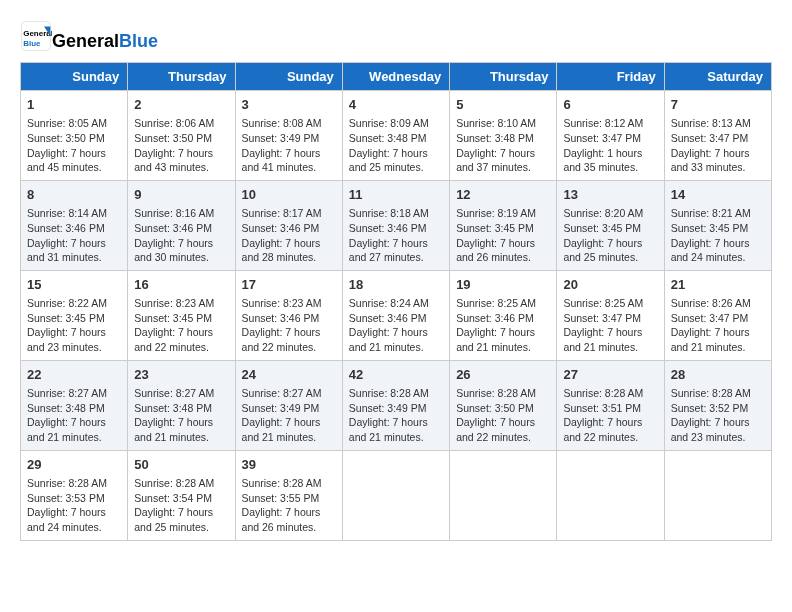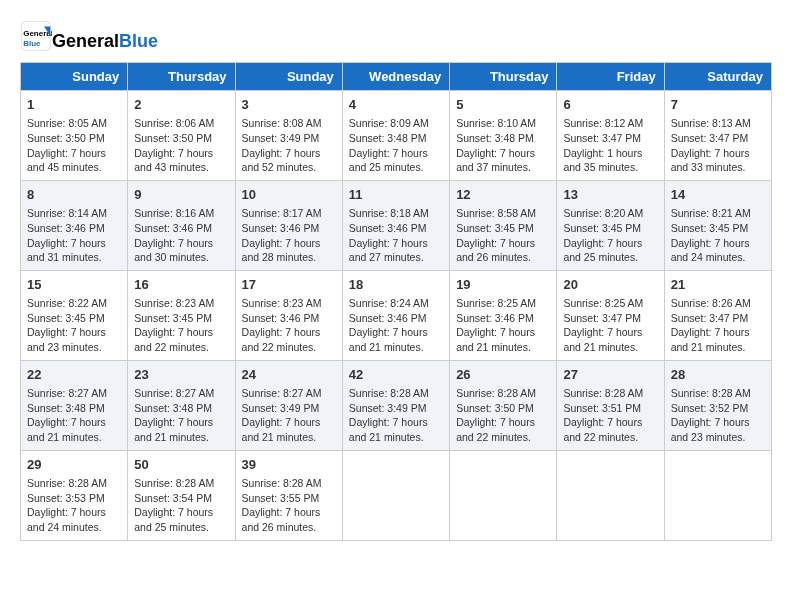--- a/index.html
+++ b/index.html
@@ -115,32 +115,32 @@
         <th>Wednesday</th>
         <th>Thursday</th>
         <th>Friday</th>
         <th>Saturday</th>
       </tr>
   </thead>
   <tbody id="calendar-body">
   <tr>
         <td><span class="day-num">1</span><span>Sunrise: 8:05 AM</span><br><span>Sunset: 3:50 PM</span><br><span>Daylight: 7 hours and 45 minutes.</span></td>
         <td><span class="day-num">2</span><span>Sunrise: 8:06 AM</span><br><span>Sunset: 3:50 PM</span><br><span>Daylight: 7 hours and 43 minutes.</span></td>
-        <td><span class="day-num">3</span><span>Sunrise: 8:08 AM</span><br><span>Sunset: 3:49 PM</span><br><span>Daylight: 7 hours and 52 minutes.</span></td>
+        <td><span class="day-num">3</span><span>Sunrise: 8:08 AM</span><br><span>Sunset: 3:49 PM</span><br><span>Daylight: 7 hours and 41 minutes.</span></td>
         <td><span class="day-num">4</span><span>Sunrise: 8:09 AM</span><br><span>Sunset: 3:48 PM</span><br><span>Daylight: 7 hours and 25 minutes.</span></td>
         <td><span class="day-num">5</span><span>Sunrise: 8:10 AM</span><br><span>Sunset: 3:48 PM</span><br><span>Daylight: 7 hours and 37 minutes.</span></td>
         <td><span class="day-num">6</span><span>Sunrise: 8:12 AM</span><br><span>Sunset: 3:47 PM</span><br><span>Daylight: 1 hours and 35 minutes.</span></td>
         <td><span class="day-num">7</span><span>Sunrise: 8:13 AM</span><br><span>Sunset: 3:47 PM</span><br><span>Daylight: 7 hours and 33 minutes.</span></td>
       </tr>
       <tr>
         <td><span class="day-num">8</span><span>Sunrise: 8:14 AM</span><br><span>Sunset: 3:46 PM</span><br><span>Daylight: 7 hours and 31 minutes.</span></td>
         <td><span class="day-num">9</span><span>Sunrise: 8:16 AM</span><br><span>Sunset: 3:46 PM</span><br><span>Daylight: 7 hours and 30 minutes.</span></td>
         <td><span class="day-num">10</span><span>Sunrise: 8:17 AM</span><br><span>Sunset: 3:46 PM</span><br><span>Daylight: 7 hours and 28 minutes.</span></td>
         <td><span class="day-num">11</span><span>Sunrise: 8:18 AM</span><br><span>Sunset: 3:46 PM</span><br><span>Daylight: 7 hours and 27 minutes.</span></td>
-        <td><span class="day-num">12</span><span>Sunrise: 8:58 AM</span><br><span>Sunset: 3:45 PM</span><br><span>Daylight: 7 hours and 26 minutes.</span></td>
+        <td><span class="day-num">12</span><span>Sunrise: 8:19 AM</span><br><span>Sunset: 3:45 PM</span><br><span>Daylight: 7 hours and 26 minutes.</span></td>
         <td><span class="day-num">13</span><span>Sunrise: 8:20 AM</span><br><span>Sunset: 3:45 PM</span><br><span>Daylight: 7 hours and 25 minutes.</span></td>
         <td><span class="day-num">14</span><span>Sunrise: 8:21 AM</span><br><span>Sunset: 3:45 PM</span><br><span>Daylight: 7 hours and 24 minutes.</span></td>
       </tr>
       <tr>
         <td><span class="day-num">15</span><span>Sunrise: 8:22 AM</span><br><span>Sunset: 3:45 PM</span><br><span>Daylight: 7 hours and 23 minutes.</span></td>
         <td><span class="day-num">16</span><span>Sunrise: 8:23 AM</span><br><span>Sunset: 3:45 PM</span><br><span>Daylight: 7 hours and 22 minutes.</span></td>
         <td><span class="day-num">17</span><span>Sunrise: 8:23 AM</span><br><span>Sunset: 3:46 PM</span><br><span>Daylight: 7 hours and 22 minutes.</span></td>
         <td><span class="day-num">18</span><span>Sunrise: 8:24 AM</span><br><span>Sunset: 3:46 PM</span><br><span>Daylight: 7 hours and 21 minutes.</span></td>
         <td><span class="day-num">19</span><span>Sunrise: 8:25 AM</span><br><span>Sunset: 3:46 PM</span><br><span>Daylight: 7 hours and 21 minutes.</span></td>
         <td><span class="day-num">20</span><span>Sunrise: 8:25 AM</span><br><span>Sunset: 3:47 PM</span><br><span>Daylight: 7 hours and 21 minutes.</span></td>

